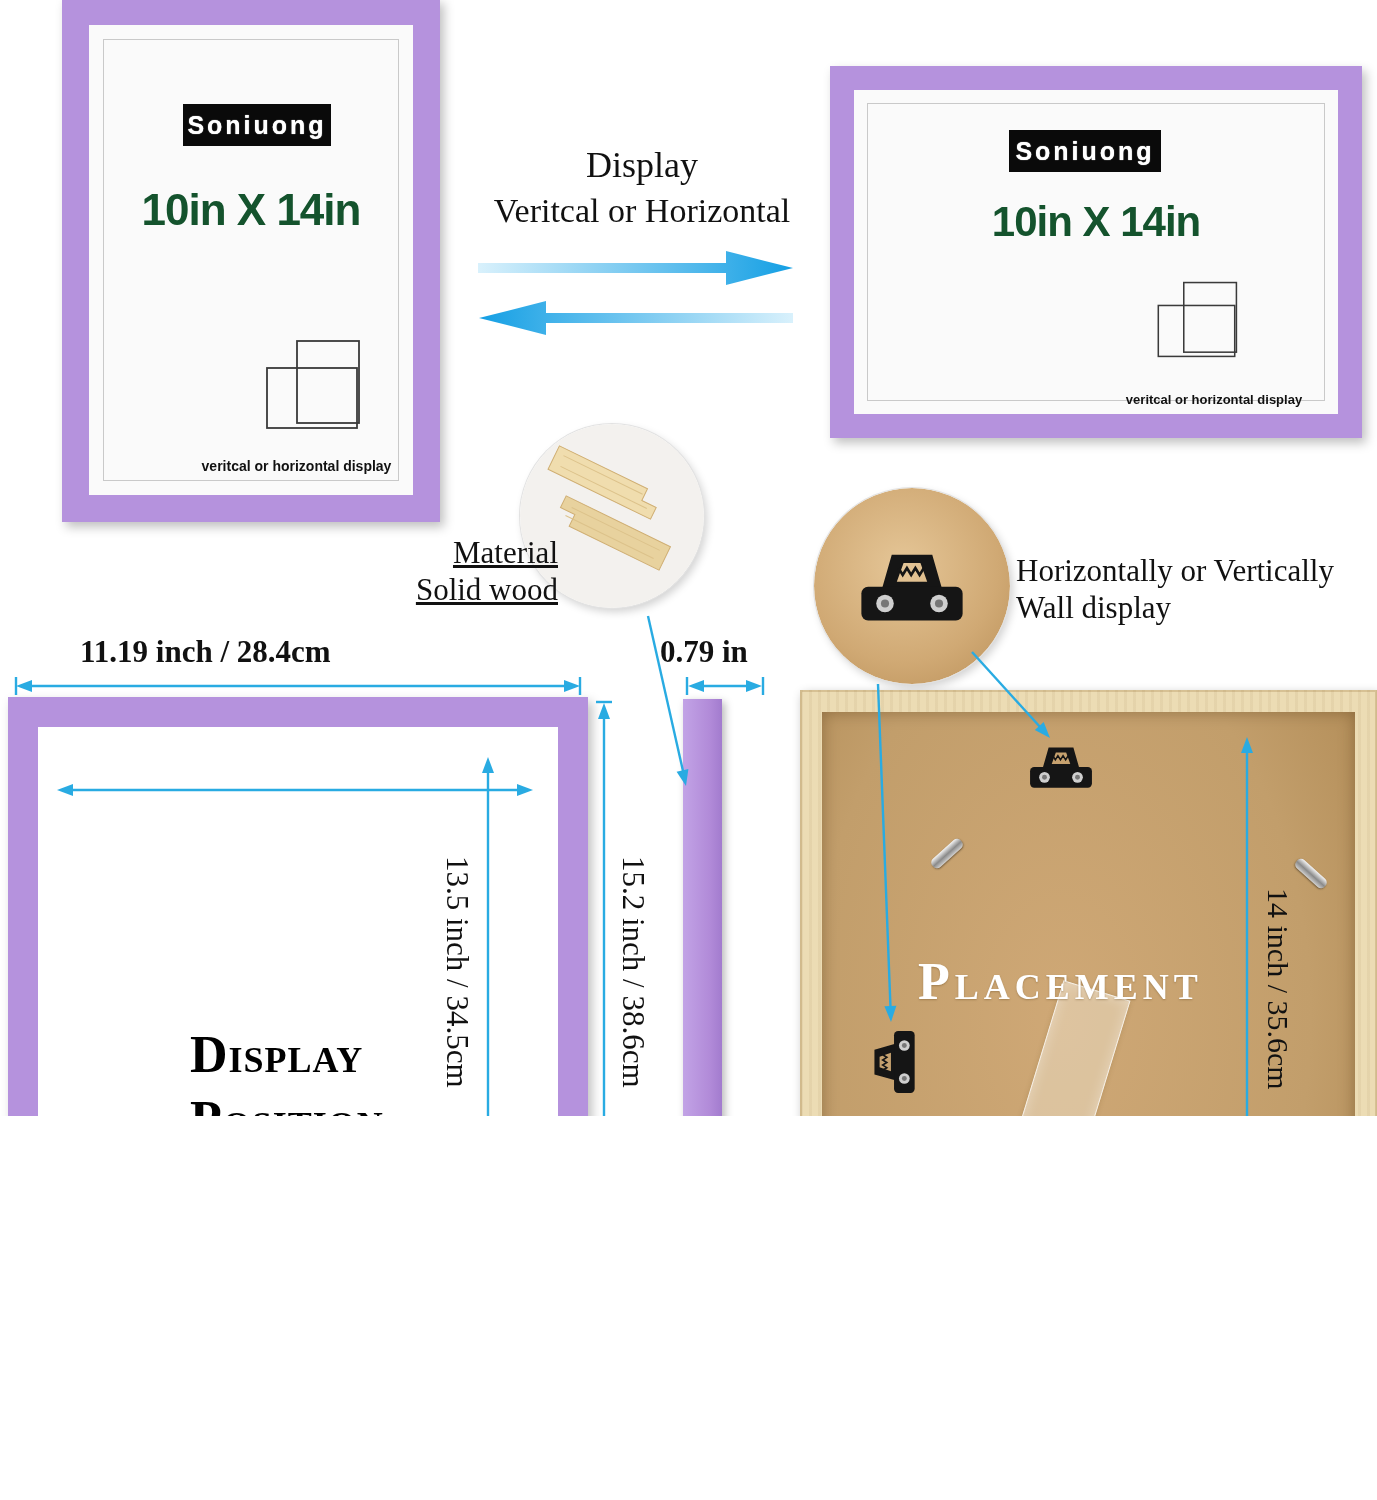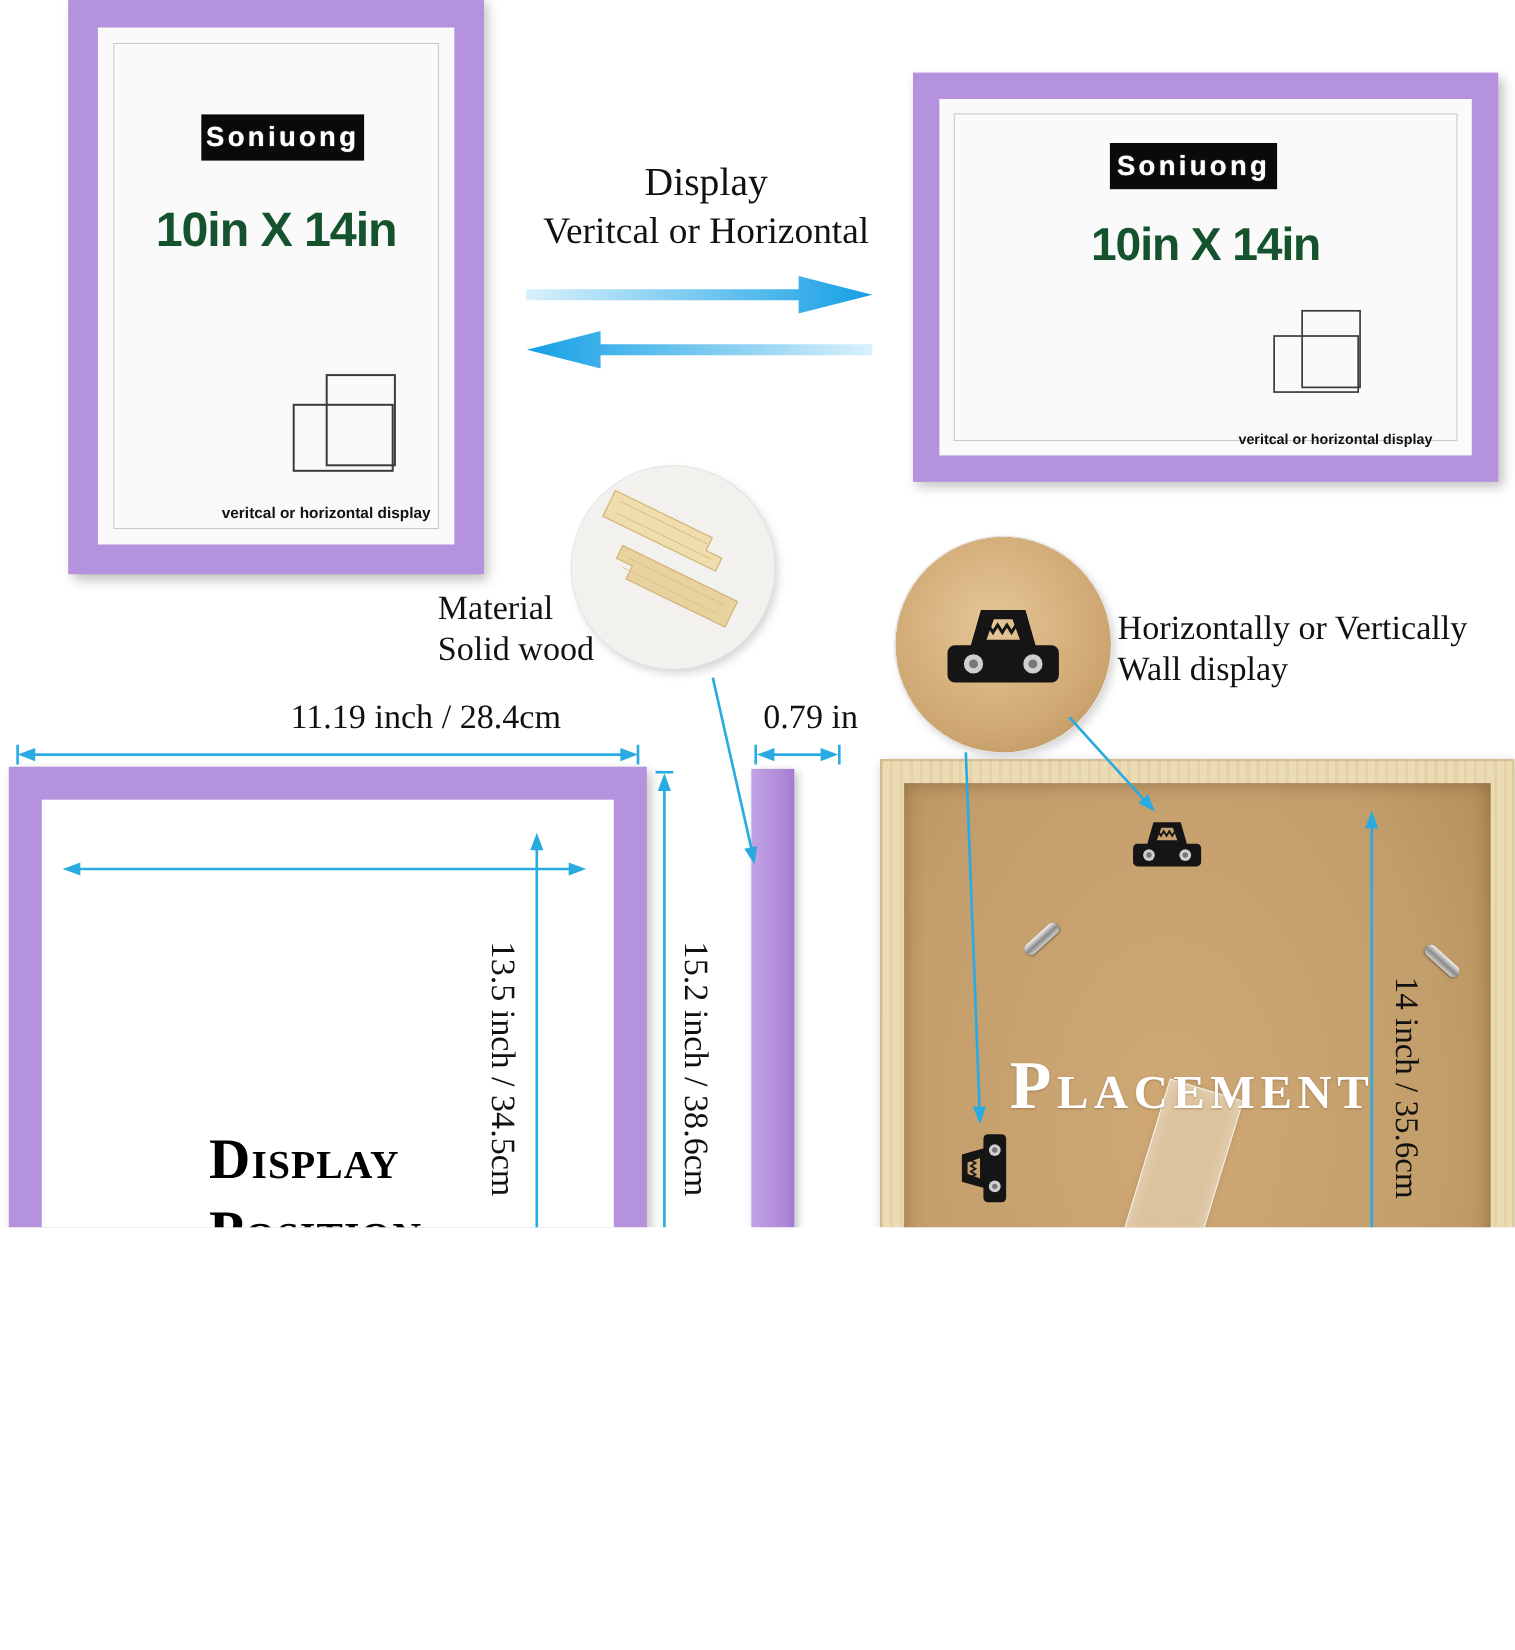--- a/index.html
+++ b/index.html
@@ -20,21 +20,21 @@
                 font-weight:800; color:#14532d; letter-spacing:-1px; }
   .frame-caption { position:absolute; text-align:center; font-family:"Liberation Sans",sans-serif;
                    font-weight:bold; color:#111; }
   .orient-glyph { position:absolute; }
 
   
   .note { position:absolute; text-align:center; line-height:1.3; }
   .note .l1 { font-size:36px; }
   .note .l2 { font-size:34px; }
   .callout-note { position:absolute; font-size:31px; line-height:1.2; }
-  .dim-text { position:absolute; font-size:31px; white-space:nowrap; text-align:right; }
+  .dim-text { position:absolute; font-size:31px; white-space:nowrap; text-align:left;font-weight:bold; }
   .dim-text-v { position:absolute; font-size:31px; white-space:nowrap; transform:rotate(90deg); transform-origin:left top; }
 
   .fancy { font-family:"Liberation Serif",serif; font-weight:bold; font-variant:small-caps; }
   .display-pos { position:absolute; font-size:52px; line-height:1.25; letter-spacing:1px; color:#000; }
 
   
   .circle { position:absolute; border-radius:50%; overflow:hidden;
             box-shadow:0 0 0 1px #e2e2e2, 3px 4px 9px rgba(0,0,0,.18); }
   .wall-circle-bg { position:absolute; inset:0; border-radius:50%;
                     background:radial-gradient(circle at 45% 40%, #e5c697 0%, #d0a974 60%, #b98f58 100%); }
@@ -44,21 +44,21 @@
            box-shadow:3px 3px 8px rgba(0,0,0,.28); }
 
   
   .back-frame { position:absolute; }
   .back-wood { position:absolute; inset:0;
                background:repeating-linear-gradient(90deg, rgba(130,95,45,.07) 0 3px, rgba(255,255,255,0) 3px 9px), var(--wood,#ecdcb4);
                box-shadow:3px 4px 10px rgba(0,0,0,.3), inset 0 0 0 2px rgba(150,110,50,.25); }
   .back-board { position:absolute; inset:22px;
                 background:radial-gradient(ellipse at 45% 40%, #cfa876 0%, var(--cardboard,#c29e6b) 60%, #ad8751 100%);
                 box-shadow:inset 0 0 16px rgba(60,35,5,.35); }
-  .placement { position:absolute; color:#fff; font-size:62px; letter-spacing:5px; text-shadow:0 1px 2px rgba(90,60,20,.35); }
+  .placement { position:absolute; color:#fff; font-size:52px; letter-spacing:5px; text-shadow:0 1px 2px rgba(90,60,20,.35); }
   .clip { position:absolute; width:38px; height:11px; border-radius:5px;
           background:linear-gradient(180deg,#f4f4f4,#8a8a8a 55%,#cfcfcf);
           box-shadow:0 1px 2px rgba(0,0,0,.45); }
   .film { position:absolute; background:rgba(240,231,210,.45); border:1px solid rgba(255,255,255,.75);
           box-shadow:inset 0 0 14px rgba(255,255,255,.35), 0 0 5px rgba(120,90,40,.25); }
   .hanger-rot { position:absolute; transform:rotate(-90deg); }
 
   
   .overlay { position:absolute; left:0; top:0; z-index:60; pointer-events:none; }
   .dim-stroke line { stroke:var(--blue,#29abe2); stroke-width:2.4px; }
@@ -126,21 +126,21 @@
         <path d="M42,94 h116 v26 h-100 v-13 h-16 Z" fill="#e8d29e" stroke="#cfae72" stroke-width="1"></path>
         <g stroke="#dcc28b" stroke-width="1">
           <line x1="22" y1="59" x2="110" y2="59"></line>
           <line x1="24" y1="70" x2="120" y2="70"></line>
           <line x1="52" y1="102" x2="150" y2="102"></line>
           <line x1="50" y1="112" x2="148" y2="112"></line>
         </g>
       </g>
     </svg>
   </div>
-  <div class="callout-note" style="left:398px; top:534px; width:160px; text-align:left;">
+  <div class="callout-note" style="left:398px; top:534px; width:160px; text-align:right;text-decoration:underline;">
     <div>Material</div>
     <div>Solid wood</div>
   </div>
 
   <div class="circle" style="left:814px; top:488px; width:196px; height:196px;">
     <div class="wall-circle-bg"></div>
     <svg class="abs" style="left:44px; top:58px;" width="108" height="78" viewBox="0 0 64 46">
       <path fill-rule="evenodd" fill="#151515" d="M14,26 L20,5 L44,5 L50,26 Z M23,21 L27,10 L37,10 L41,21 Z"></path>
       <path d="M24,13 l2.5,4 2.5,-4 2.5,4 2.5,-4 2.5,4 2.5,-4" stroke="#151515" stroke-width="1.6" fill="none"></path>
       <rect x="2" y="24" width="60" height="20" rx="4" fill="#151515"></rect>

